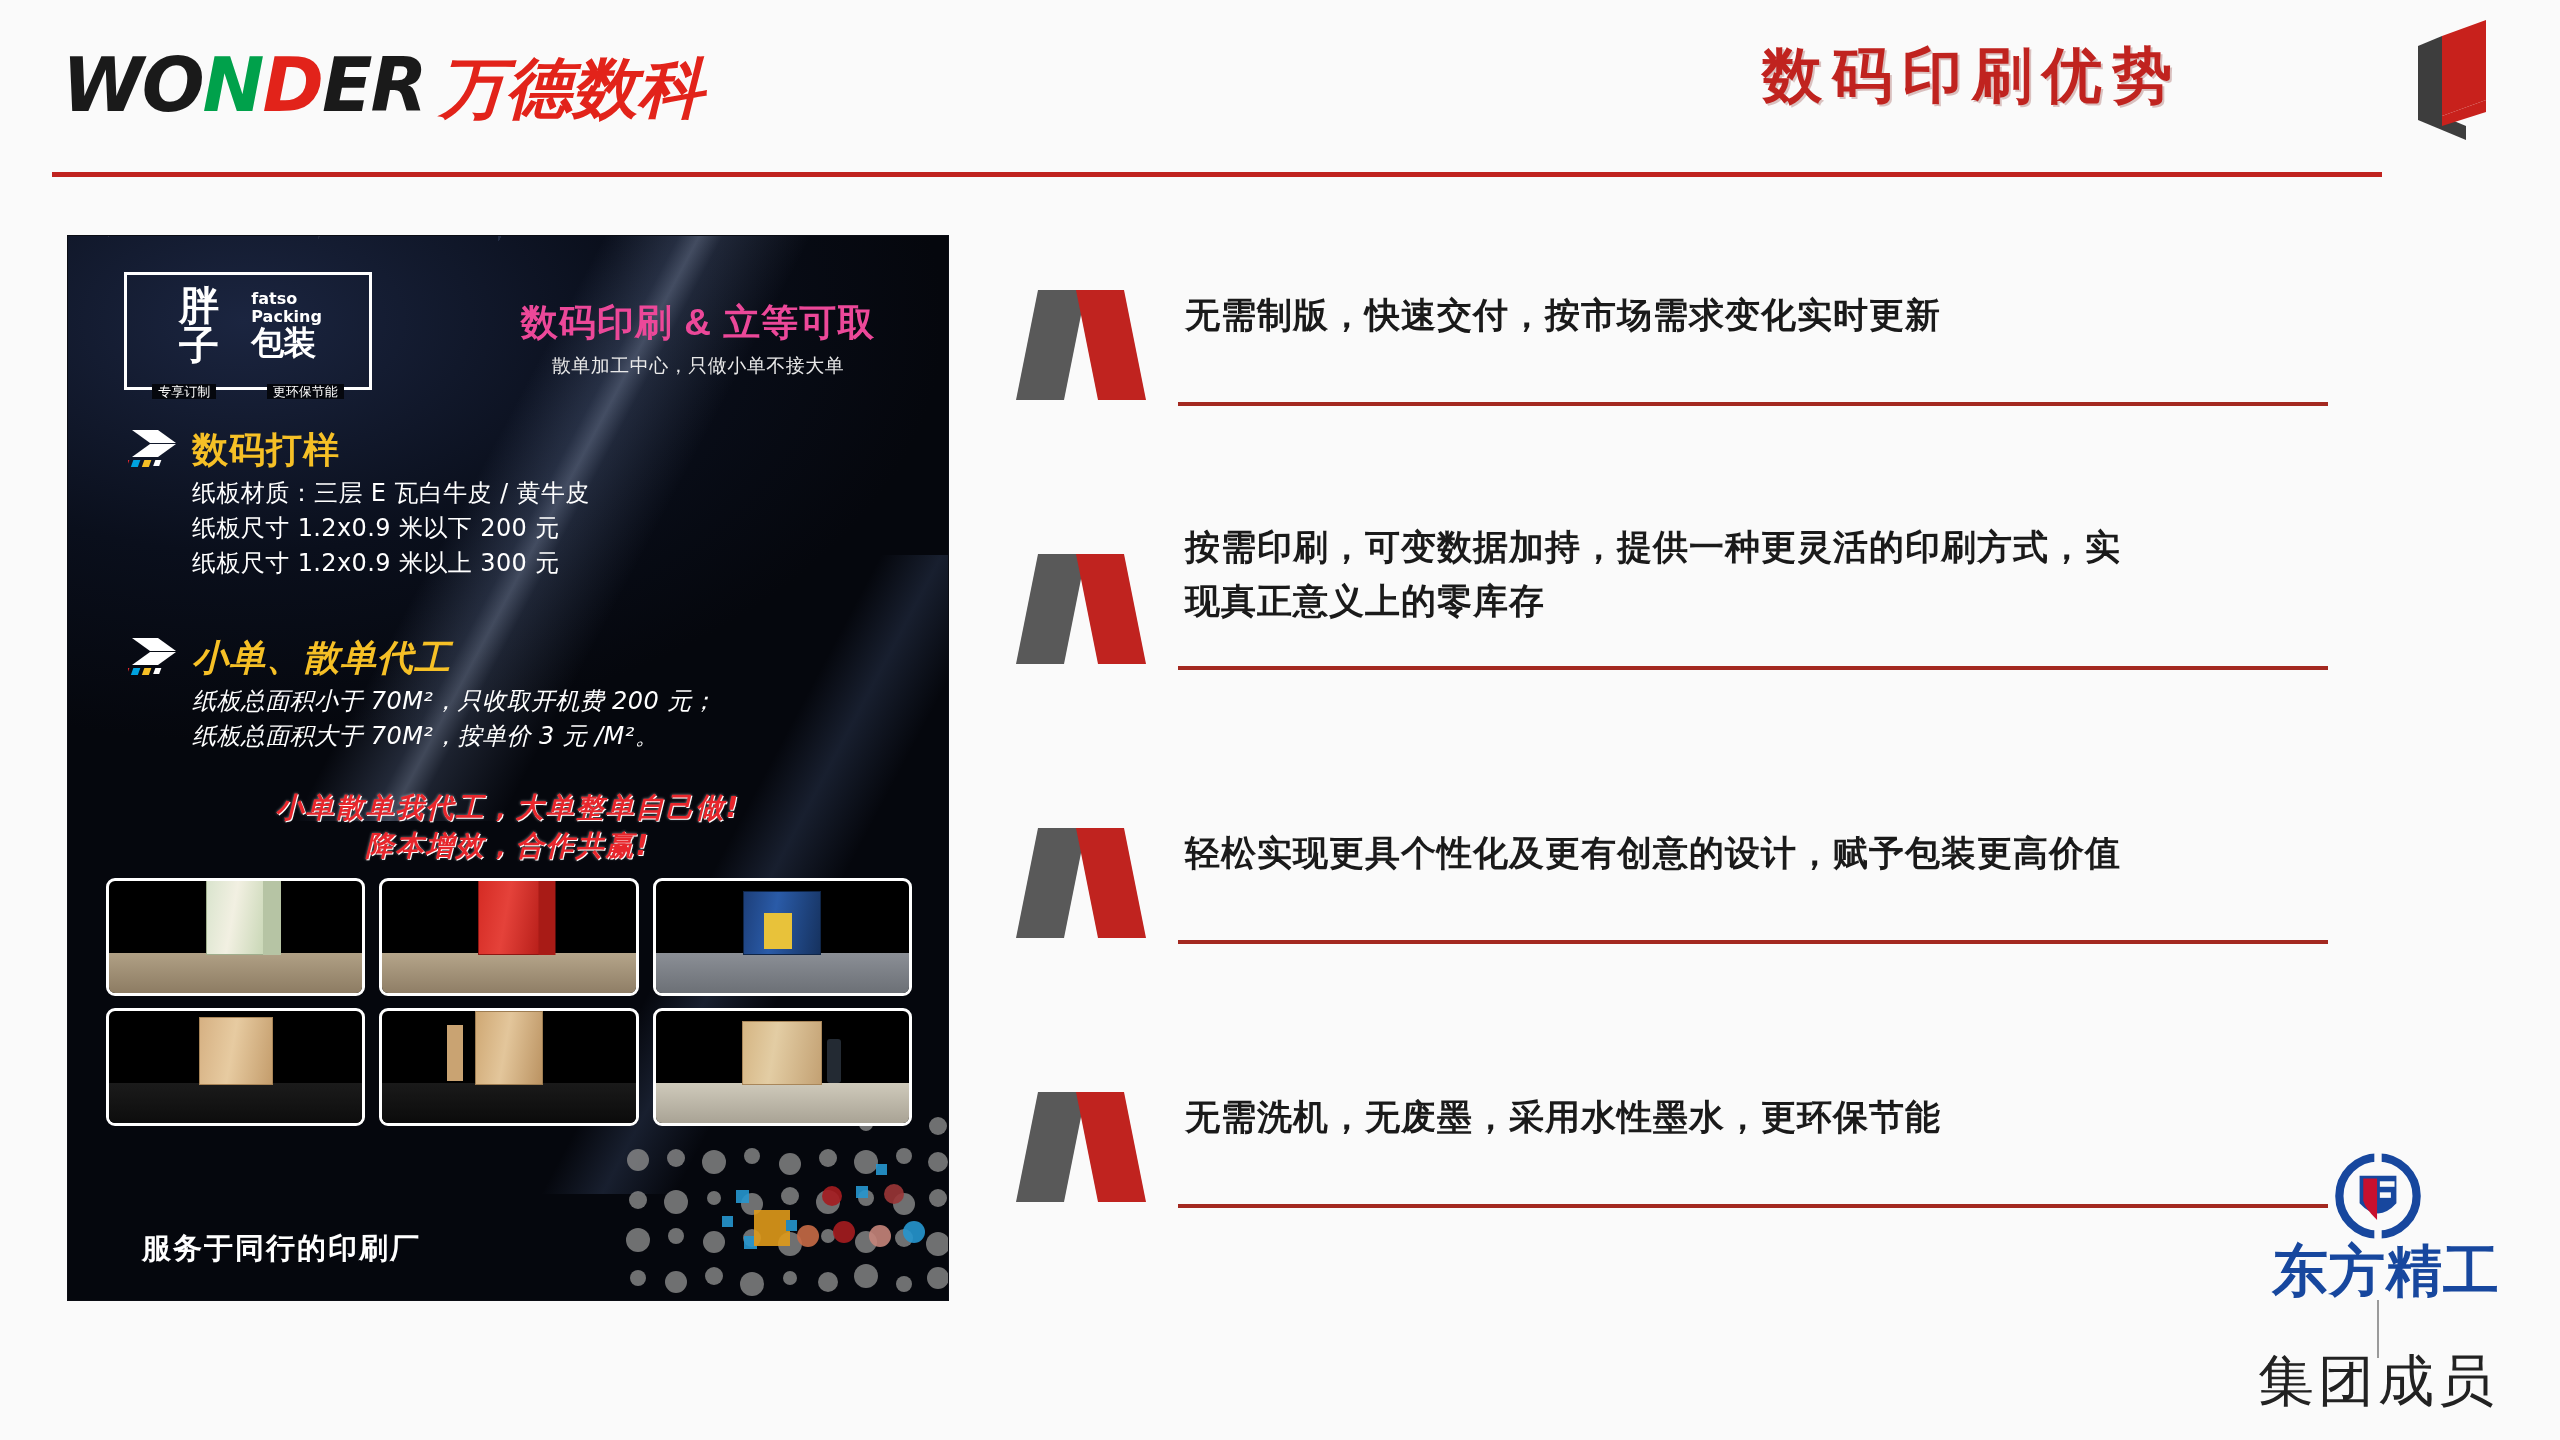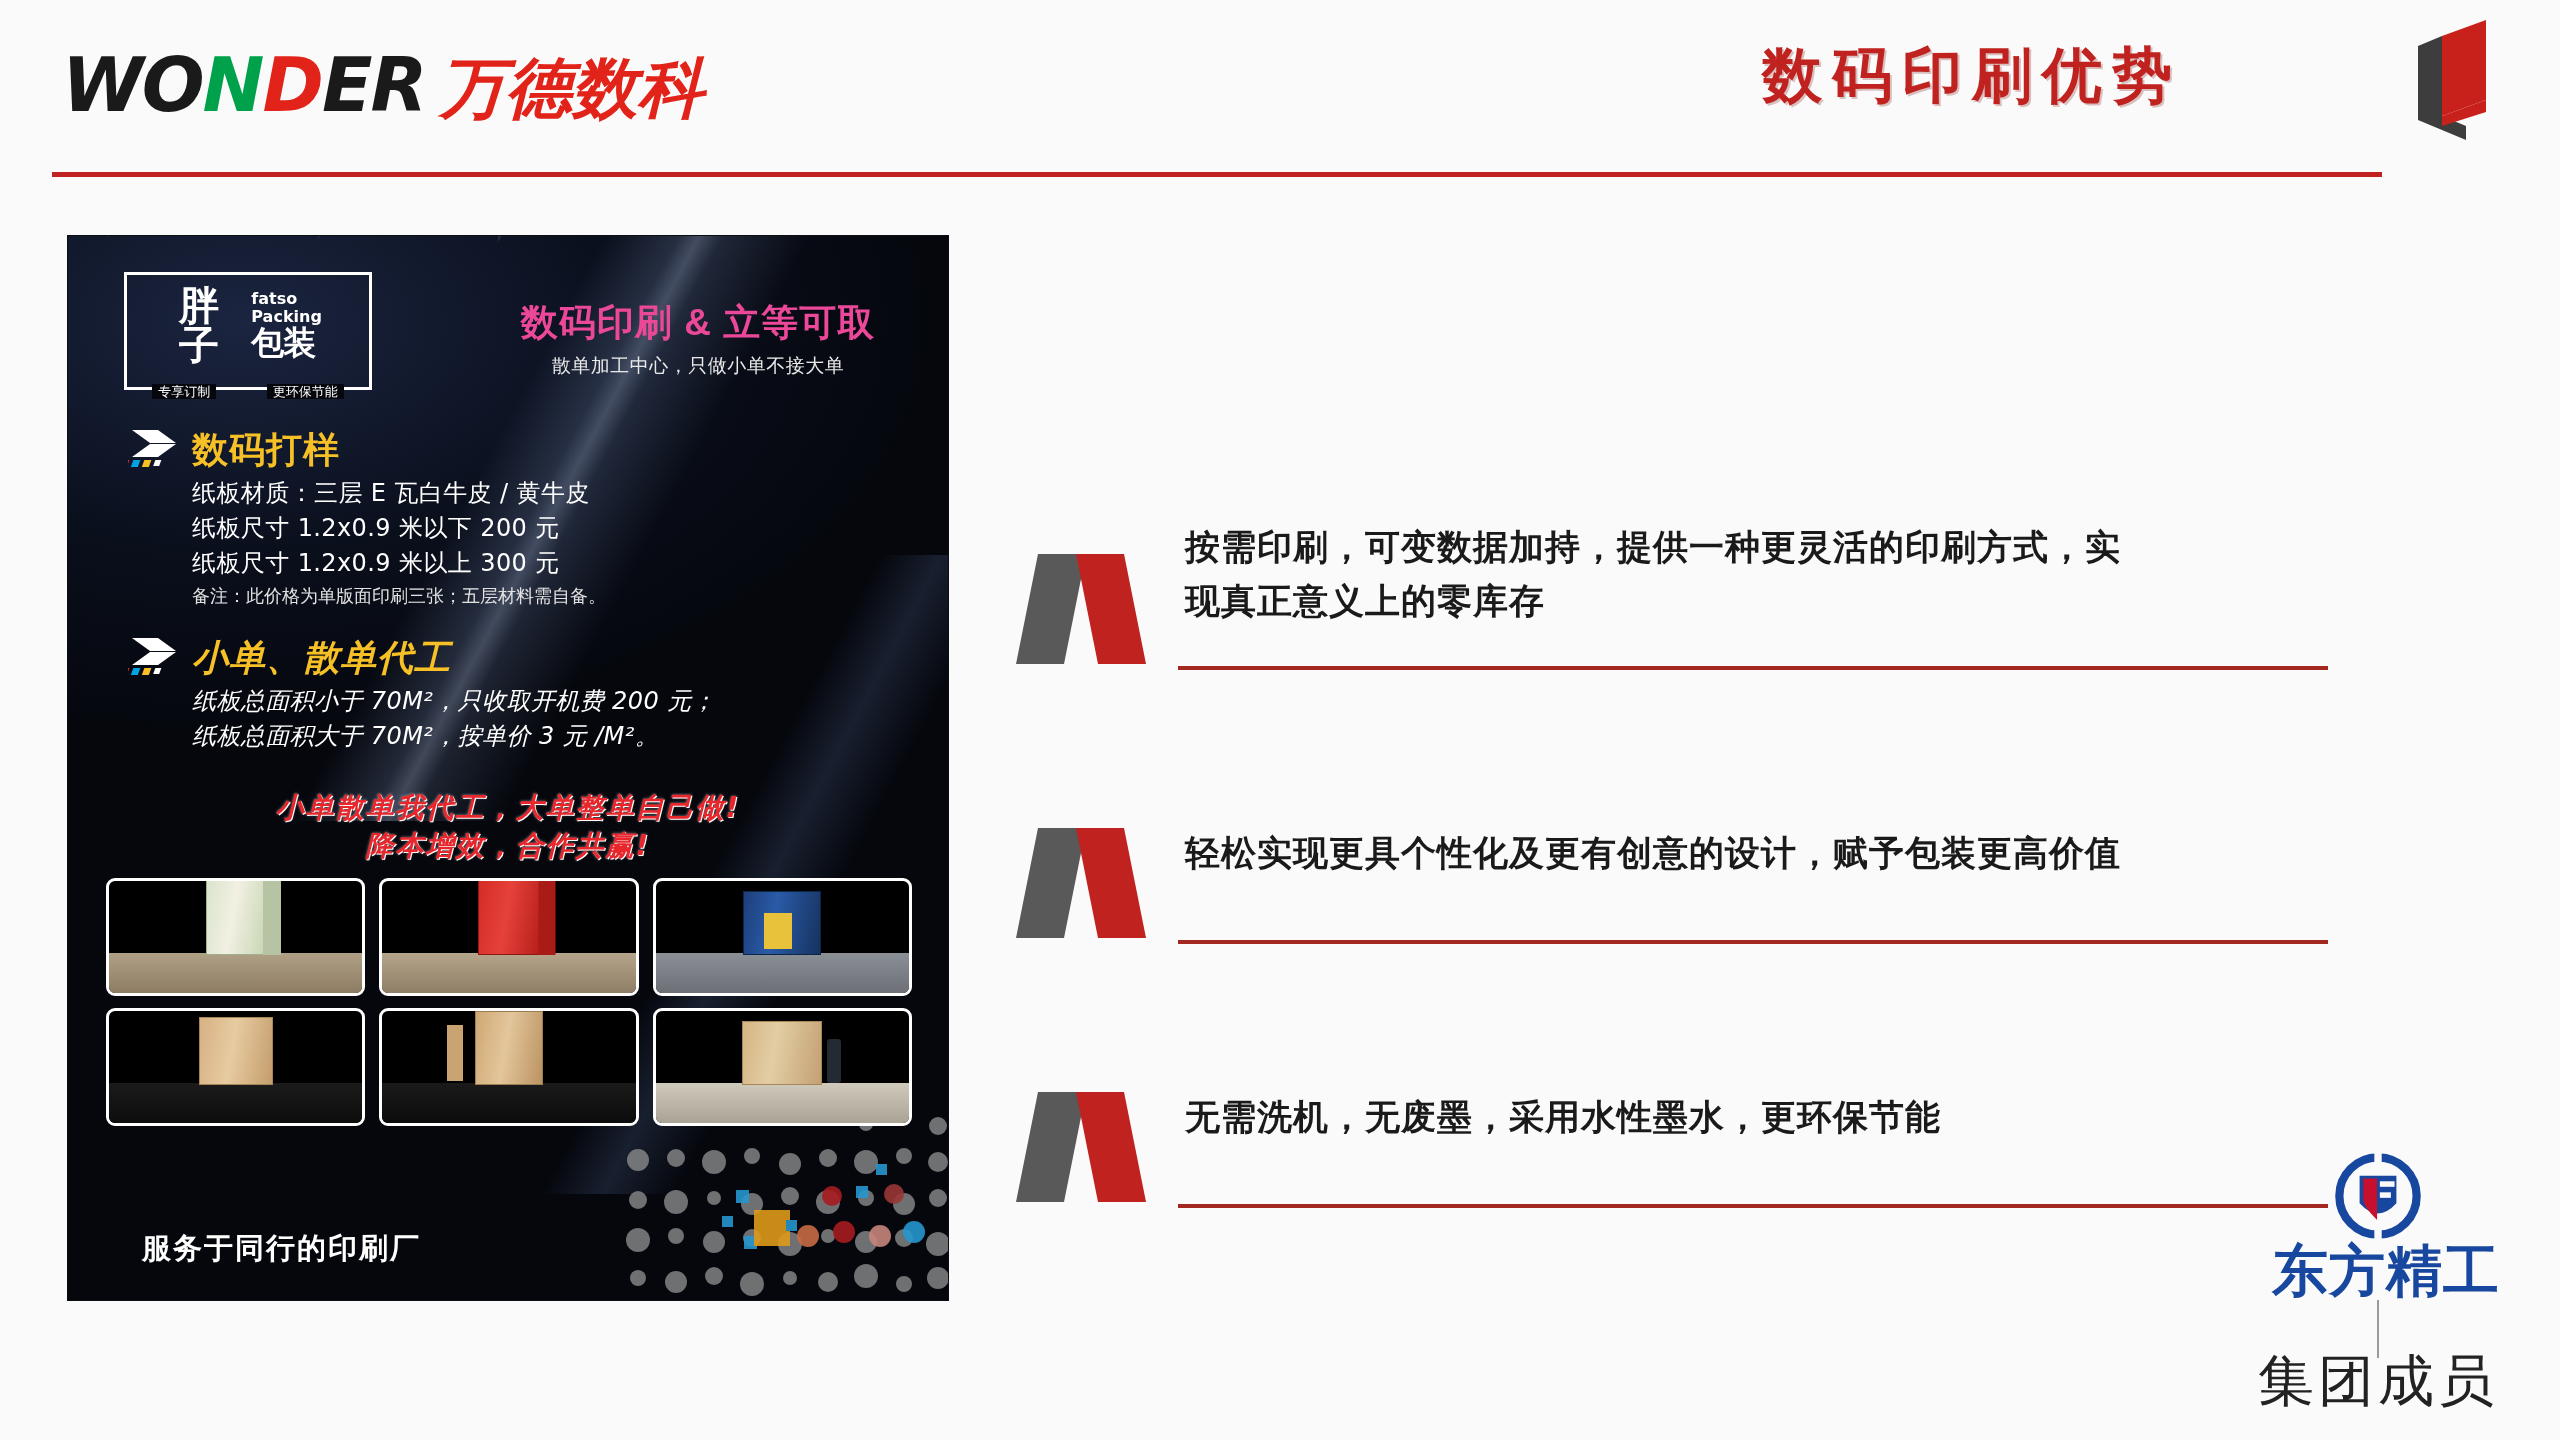--- a/index.html
+++ b/index.html
@@ -244,21 +244,20 @@
           <rect x="17" y="32" width="7" height="7" fill="#00A3E0" transform="skewX(-20)"></rect>
           <rect x="28" y="32" width="7" height="7" fill="#F6C026" transform="skewX(-20)"></rect>
           <rect x="39" y="32" width="6" height="6" fill="#ffffff" transform="skewX(-20)"></rect>
         </svg>
         <span>数码打样</span>
       </div>
       <div class="psec-lines">
         <div class="pline">纸板材质：三层 E 瓦白牛皮 / 黄牛皮</div>
         <div class="pline">纸板尺寸 1.2x0.9 米以下 200 元</div>
         <div class="pline">纸板尺寸 1.2x0.9 米以上 300 元</div>
-        <div class="pnote">备注：此价格为单版面印刷三张；五层材料需自备。</div>
       </div>
     </div>
 
     <div class="psec" style="top:400px;font-style:italic;">
       <div class="psec-title">
         <svg class="arrow-mark" viewBox="0 0 54 44">
           <polygon points="4,2 30,2 48,15 22,15" fill="#ffffff"></polygon>
           <polygon points="22,16 48,16 30,29 4,29" fill="#ffffff"></polygon>
           <rect x="6" y="32" width="7" height="7" fill="#E8262C" transform="skewX(-20)"></rect>
           <rect x="17" y="32" width="7" height="7" fill="#00A3E0" transform="skewX(-20)"></rect>
@@ -363,20 +362,30 @@
       <div class="photo">
         <div class="floor" style="background:linear-gradient(#cfcabb,#a9a395)"></div>
         <div class="box" style="width:78px;height:62px;background:linear-gradient(100deg,#d5b583,#e3cda4 40%,#c3a173);border:1px solid #a8865a;"></div>
         <div class="box" style="width:14px;height:44px;margin-left:52px;margin-bottom:2px;background:#232a33;border-radius:3px;"></div>
       </div>
     </div>
 
     <div class="pfooter">服务于同行的印刷厂</div>
   </div>
 
+  <div class="bullet" style="top:288px;">
+    <svg class="bullet-marks" viewBox="0 0 180 120">
+      <polygon points="28,2 76,2 54,112 6,112" fill="#595959"></polygon>
+      <polygon points="88,2 136,2 158,112 110,112" fill="#C0231F" transform="translate(-22,0)"></polygon>
+    </svg>
+    <div class="bullet-text">
+      <div>无需制版，快速交付，按市场需求变化实时更新</div>
+    </div>
+    <div class="bullet-rule" style="top:114px;"></div>
+  </div>
 
   <div class="bullet" style="top:520px;">
     <svg class="bullet-marks" viewBox="0 0 180 120" style="top:32px;">
       <polygon points="28,2 76,2 54,112 6,112" fill="#595959"></polygon>
       <polygon points="88,2 136,2 158,112 110,112" fill="#C0231F" transform="translate(-22,0)"></polygon>
     </svg>
     <div class="bullet-text">
       <div>按需印刷，可变数据加持，提供一种更灵活的印刷方式，实</div>
       <div>现真正意义上的零库存</div>
     </div>

